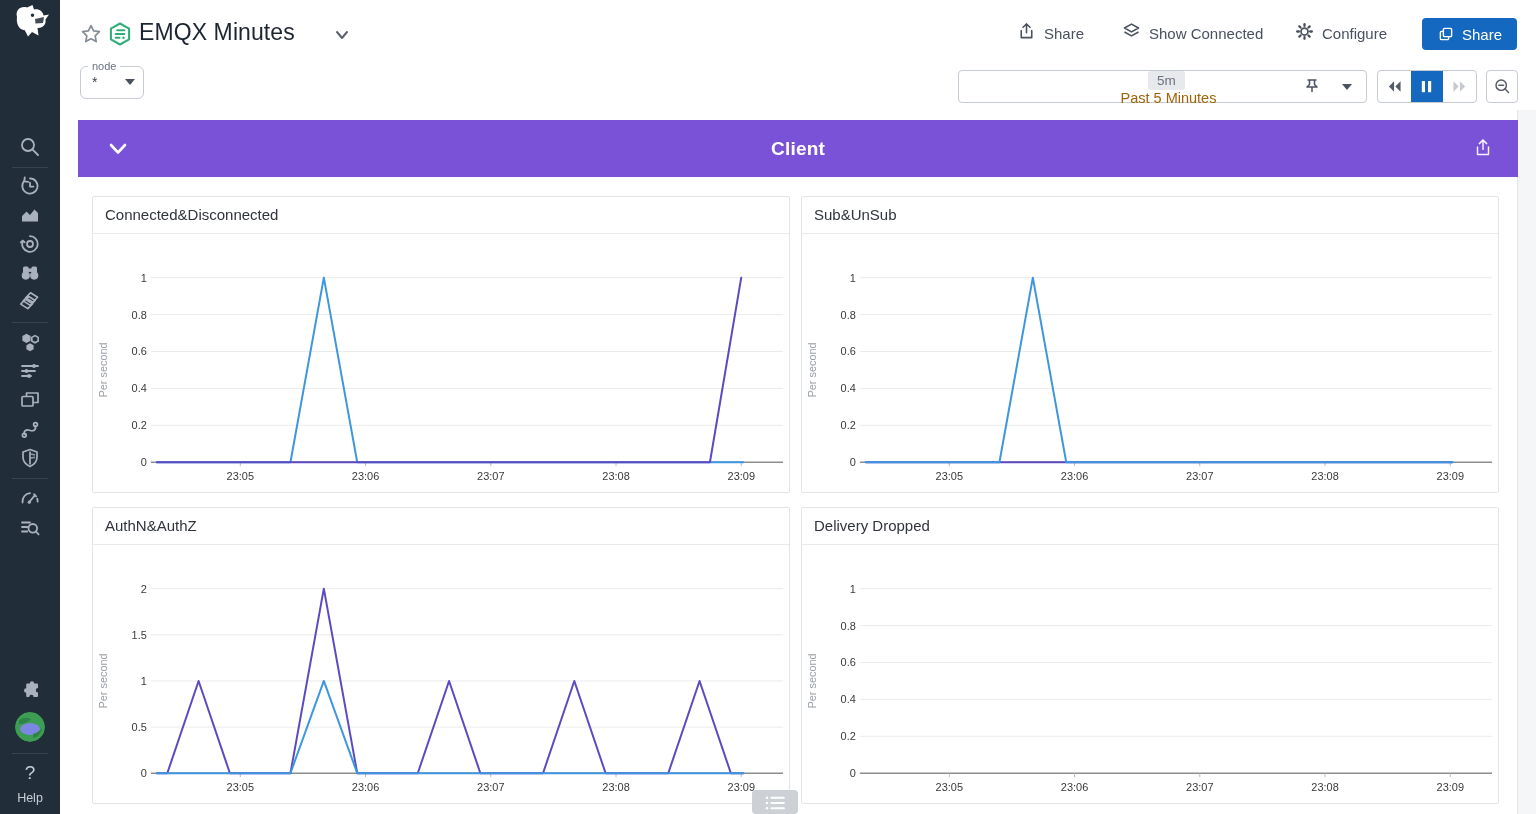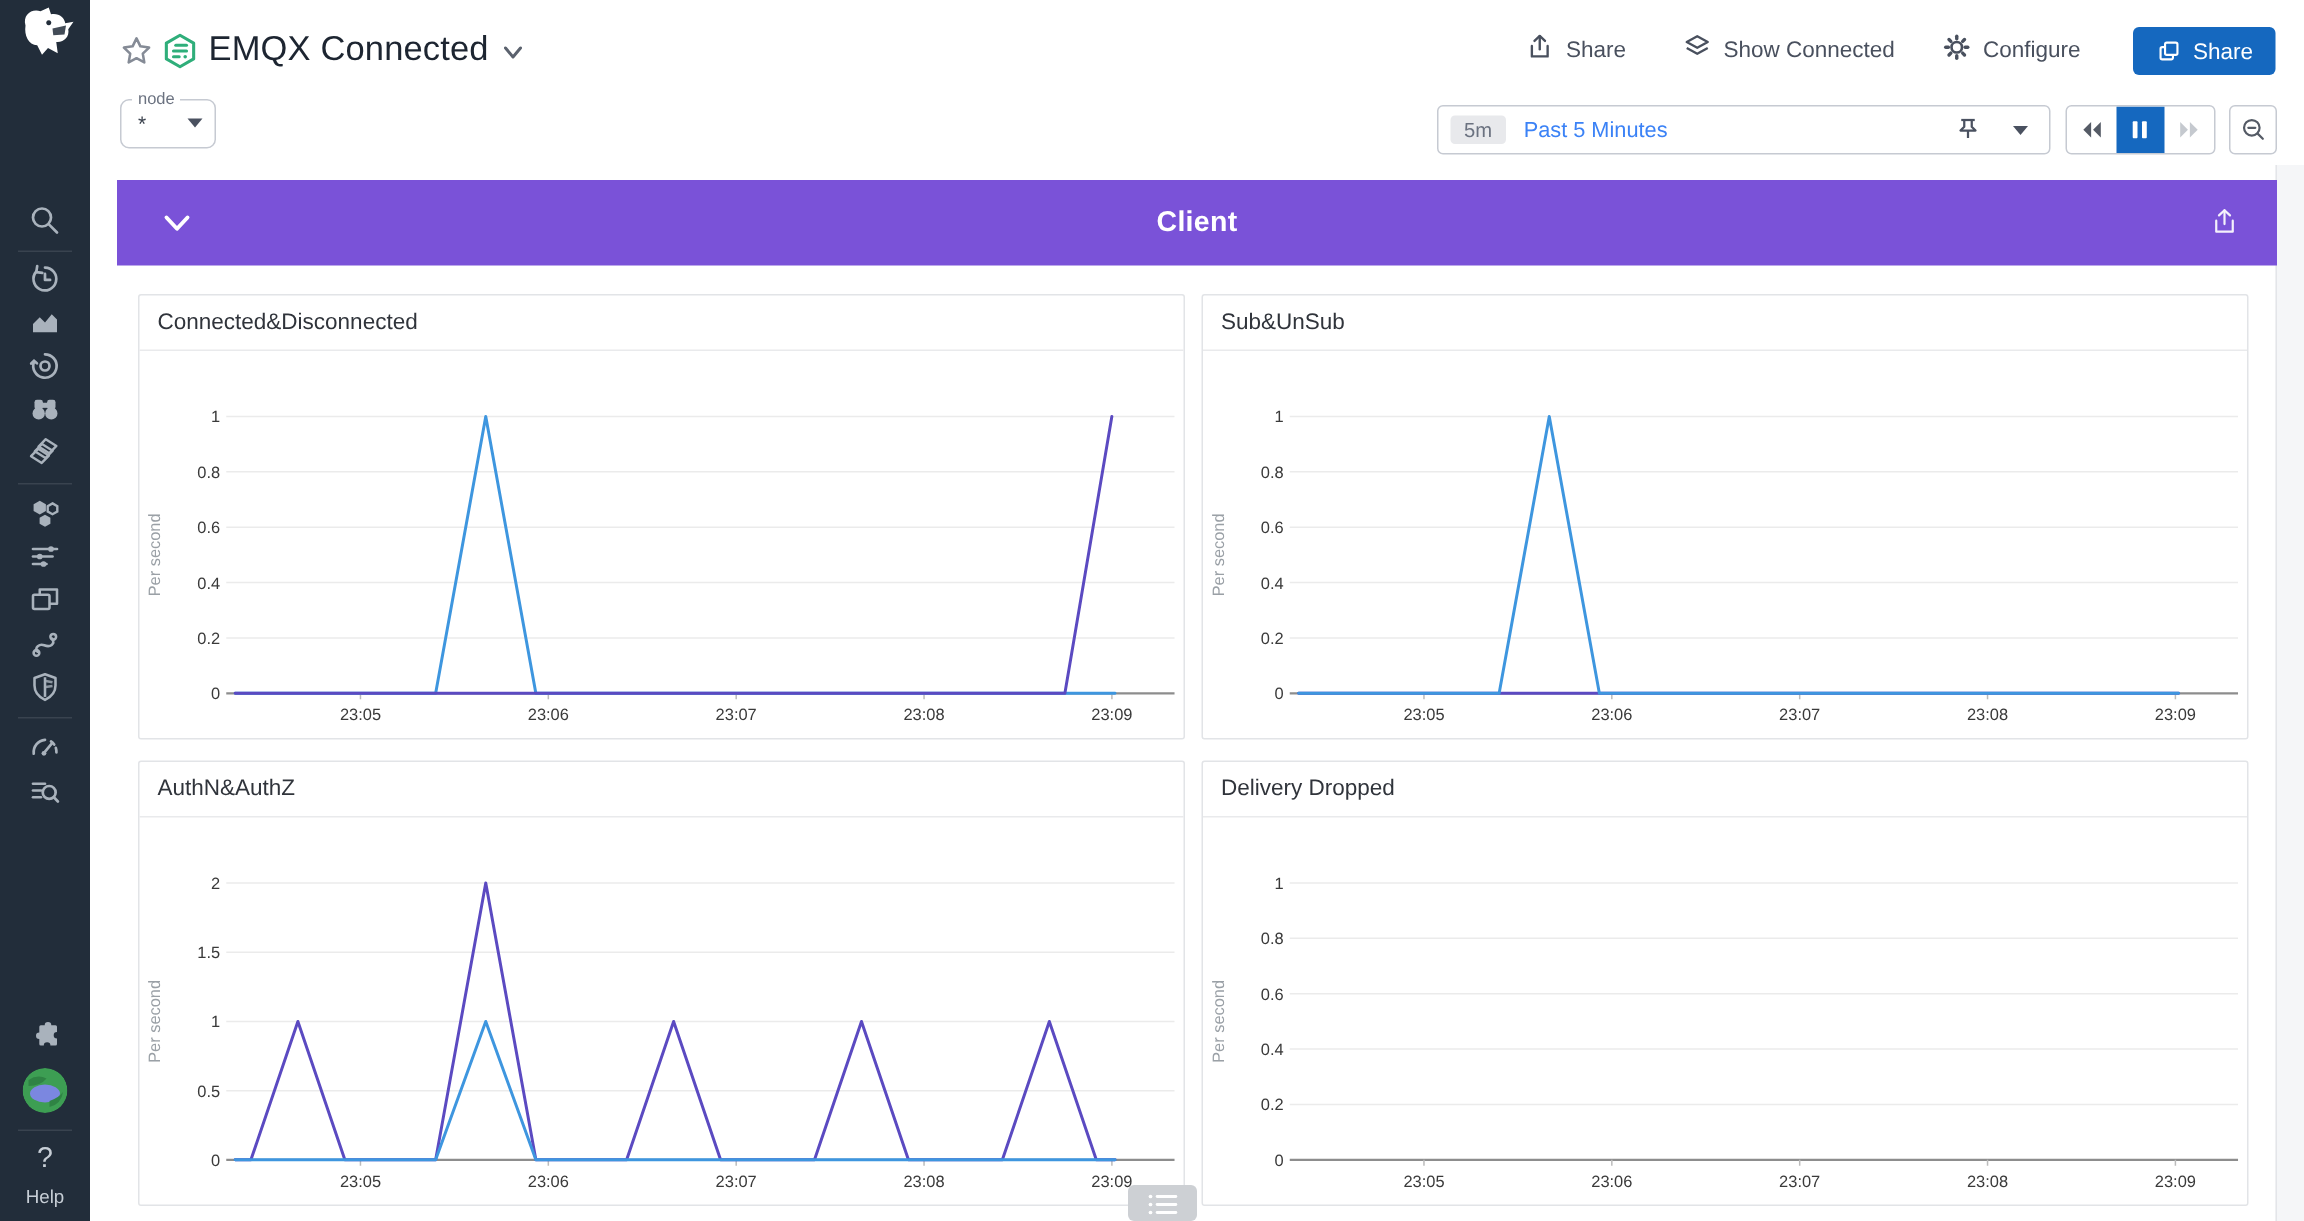--- a/index.html
+++ b/index.html
@@ -29,23 +29,23 @@
   .tpl-var{position:absolute;left:80px;top:66px;width:62px;height:31px;border:1px solid #c6cad2;border-radius:6px;background:#fff;cursor:pointer;}
   .tpl-var .lbl{position:absolute;top:-7px;left:7px;background:#fff;padding:0 4px;font-size:11px;color:#6b7280;}
   .tpl-var .val{position:absolute;left:11px;top:7px;font-size:14px;color:#3a414d;}
   .tpl-var .caret{position:absolute;right:8px;top:12px;width:0;height:0;border-left:5px solid transparent;border-right:5px solid transparent;border-top:6px solid #4a5160;}
 
   .hdr-btn{position:absolute;top:21px;display:flex;align-items:flex-end;gap:7px;font-size:15px;color:#49505e;cursor:pointer;}
   .clone-btn{position:absolute;left:1422px;top:18px;width:95px;height:32px;border-radius:4px;
     display:flex;align-items:center;justify-content:center;gap:7px;color:#fff;font-size:15px;font-weight:500;cursor:pointer;}
 
   .timebar{position:absolute;left:958px;top:70px;width:407px;height:31px;border:1px solid #c6cad2;border-radius:4px;
-    background:#fff;display:flex;align-items:center;cursor:pointer;}
+    background:#fff;display:flex;align-items:center;cursor:pointer;flex-direction:column;}
   .time-chip{margin-left:8px;background:#e8e9ec;border-radius:3px;padding:2px 9px;font-size:13.5px;color:#6b7280;}
-  .time-label{margin-left:12px;font-size:14.5px;color:#3b82f6;}
+  .time-label{margin-left:12px;font-size:14.5px;color:#a16207;}
   .time-pin{position:absolute;right:44px;top:5px;width:20px;height:20px;}
   .time-caret{position:absolute;right:14px;top:13px;width:0;height:0;border-left:5px solid transparent;border-right:5px solid transparent;border-top:6px solid #4a5160;}
 
   .navgroup{position:absolute;left:1377px;top:70px;width:98px;height:31px;border:1px solid #c6cad2;border-radius:4px;background:#fff;display:flex;overflow:hidden;}
   .navgroup .seg{width:33.33%;display:flex;align-items:center;justify-content:center;cursor:pointer;}
   .zoomout-btn{position:absolute;left:1486px;top:70px;width:30px;height:31px;border:1px solid #c6cad2;border-radius:4px;background:#fff;display:flex;align-items:center;justify-content:center;cursor:pointer;}
 
   
   .right-strip{position:absolute;left:1517px;top:110px;width:19px;height:704px;background:#f5f6f8;border-left:1px solid #e3e5e9;}
   .group-band{position:absolute;left:78px;top:120px;width:1440px;height:57px;display:flex;align-items:center;z-index:10;}
@@ -201,21 +201,21 @@
 </div>
 <div class="emqx-hex">
   <svg viewBox="0 0 24 24" fill="none" stroke="#2fae7a" stroke-width="1.9" stroke-linecap="round">
     <path d="M12 2.3 L20.4 7.1 V16.9 L12 21.7 L3.6 16.9 V7.1 Z" stroke-linejoin="round"></path>
     <line x1="9.4" y1="8.5" x2="16" y2="8.5"></line>
     <line x1="8" y1="12" x2="16" y2="12"></line>
     <line x1="8" y1="15.5" x2="11.5" y2="15.5"></line>
     <circle cx="15.2" cy="15.5" r="1.1" fill="#2fae7a" stroke="none"></circle>
   </svg>
 </div>
-<div class="page-title">EMQX Connected</div>
+<div class="page-title">EMQX Minutes</div>
 <div class="title-caret">
   <svg viewBox="0 0 18 14" fill="none" stroke="#5b626e" stroke-width="2" stroke-linecap="round" stroke-linejoin="round">
     <polyline points="4,4 9,10 14,4"></polyline>
   </svg>
 </div>
 
 <div class="tpl-var">
   <div class="lbl">node</div>
   <div class="val">*</div>
   <div class="caret"></div>

